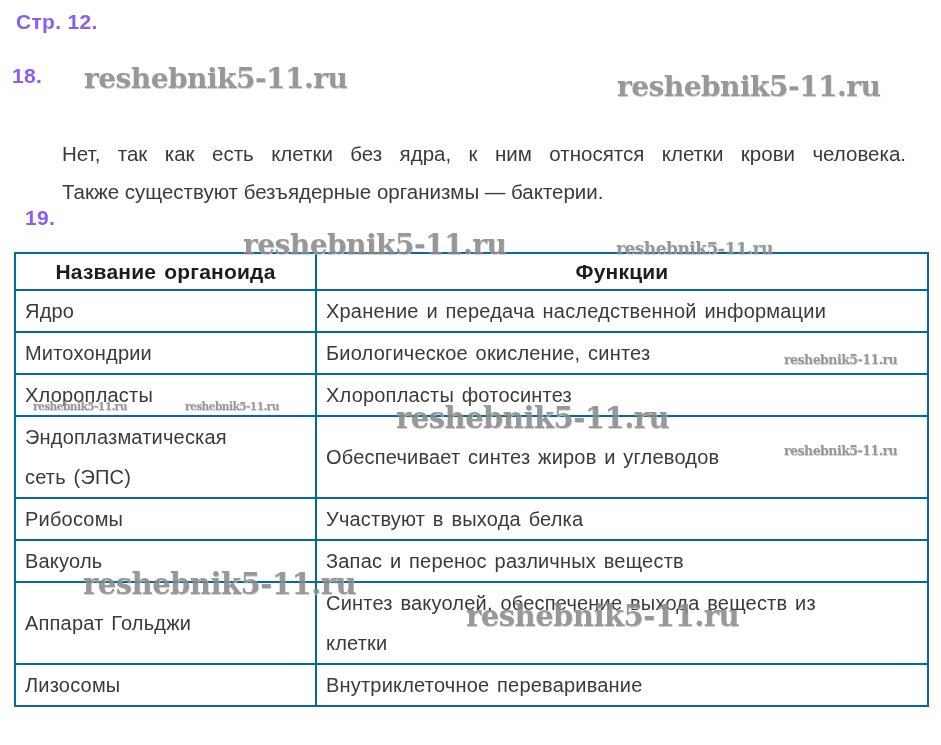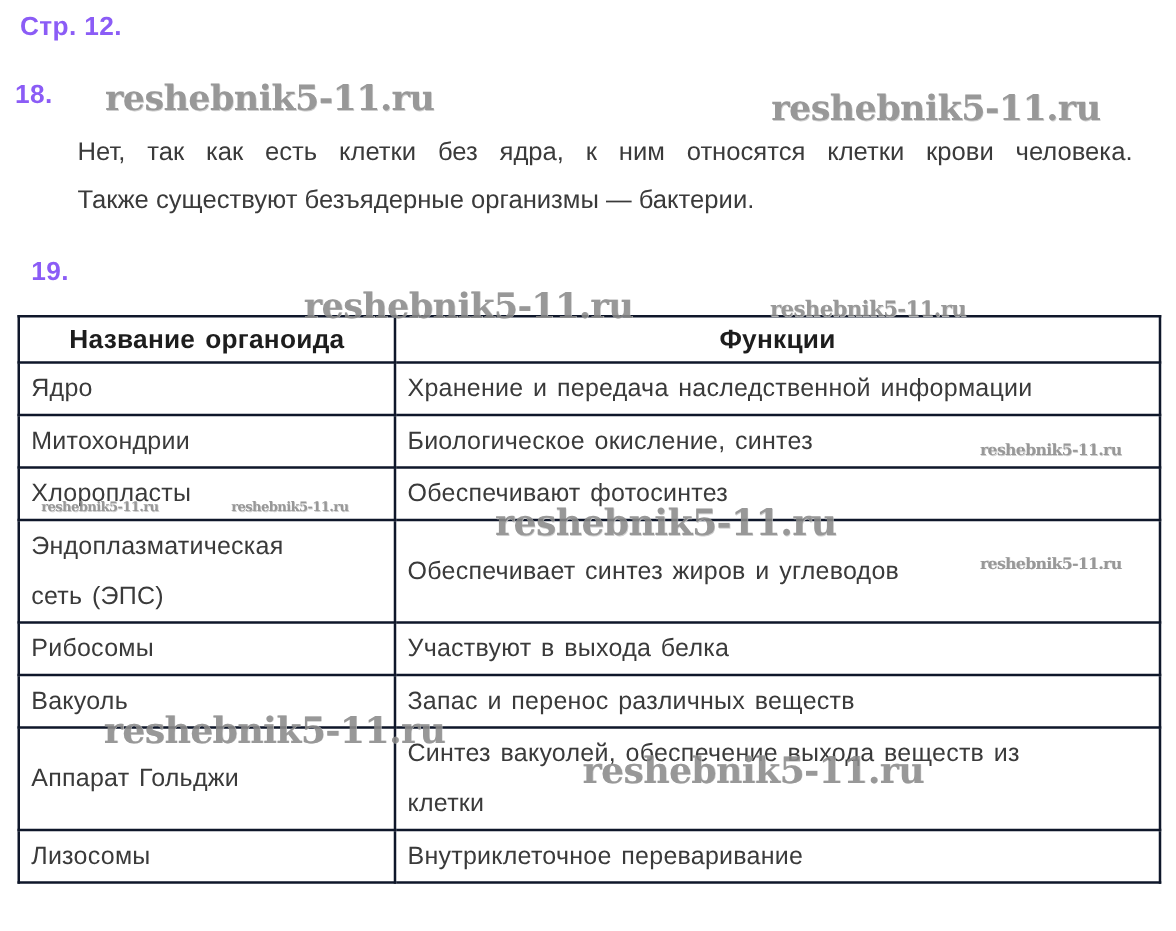--- a/index.html
+++ b/index.html
@@ -22,31 +22,31 @@
   .q18-number{left:12px;top:64px;}
   .q19-number{left:25px;top:206px;}
 
   .answer18{
     position:absolute;
     left:62px;top:103px;width:844px;
     font-size:20.5px;
     color:#3a3a3a;
   }
   .answer18 .line{line-height:38px;}
-  .answer18 .just{text-align:justify;text-align-last:justify;}
+  .answer18 .just{text-align:justify;text-align-last:justify;margin-top:32px;}
 
   table.organelles{
     position:absolute;
     left:14px;top:252px;
     width:913px;
     border-collapse:collapse;
     table-layout:fixed;
   }
   table.organelles th, table.organelles td{
-    border:2px solid #0f172a;
+    border:2px solid #0369a1;
     padding:0 9px;
     font-size:20px;
     letter-spacing:0.2px;
     word-spacing:2px;
     vertical-align:middle;
     white-space:pre-line;
     line-height:40px;
     color:#3a3a3a;
   }
   table.organelles th{
@@ -118,21 +118,21 @@
         <tr>
           <td>Ядро</td>
           <td>Хранение и передача наследственной информации</td>
         </tr>
         <tr>
           <td>Митохондрии</td>
           <td>Биологическое окисление, синтез</td>
         </tr>
         <tr>
           <td>Хлоропласты</td>
-          <td>Обеспечивают фотосинтез</td>
+          <td>Хлоропласты фотосинтез</td>
         </tr>
         <tr>
           <td>Эндоплазматическая
 сеть (ЭПС)</td>
           <td>Обеспечивает синтез жиров и углеводов</td>
         </tr>
         <tr>
           <td>Рибосомы</td>
           <td>Участвуют в выхода белка</td>
         </tr>

